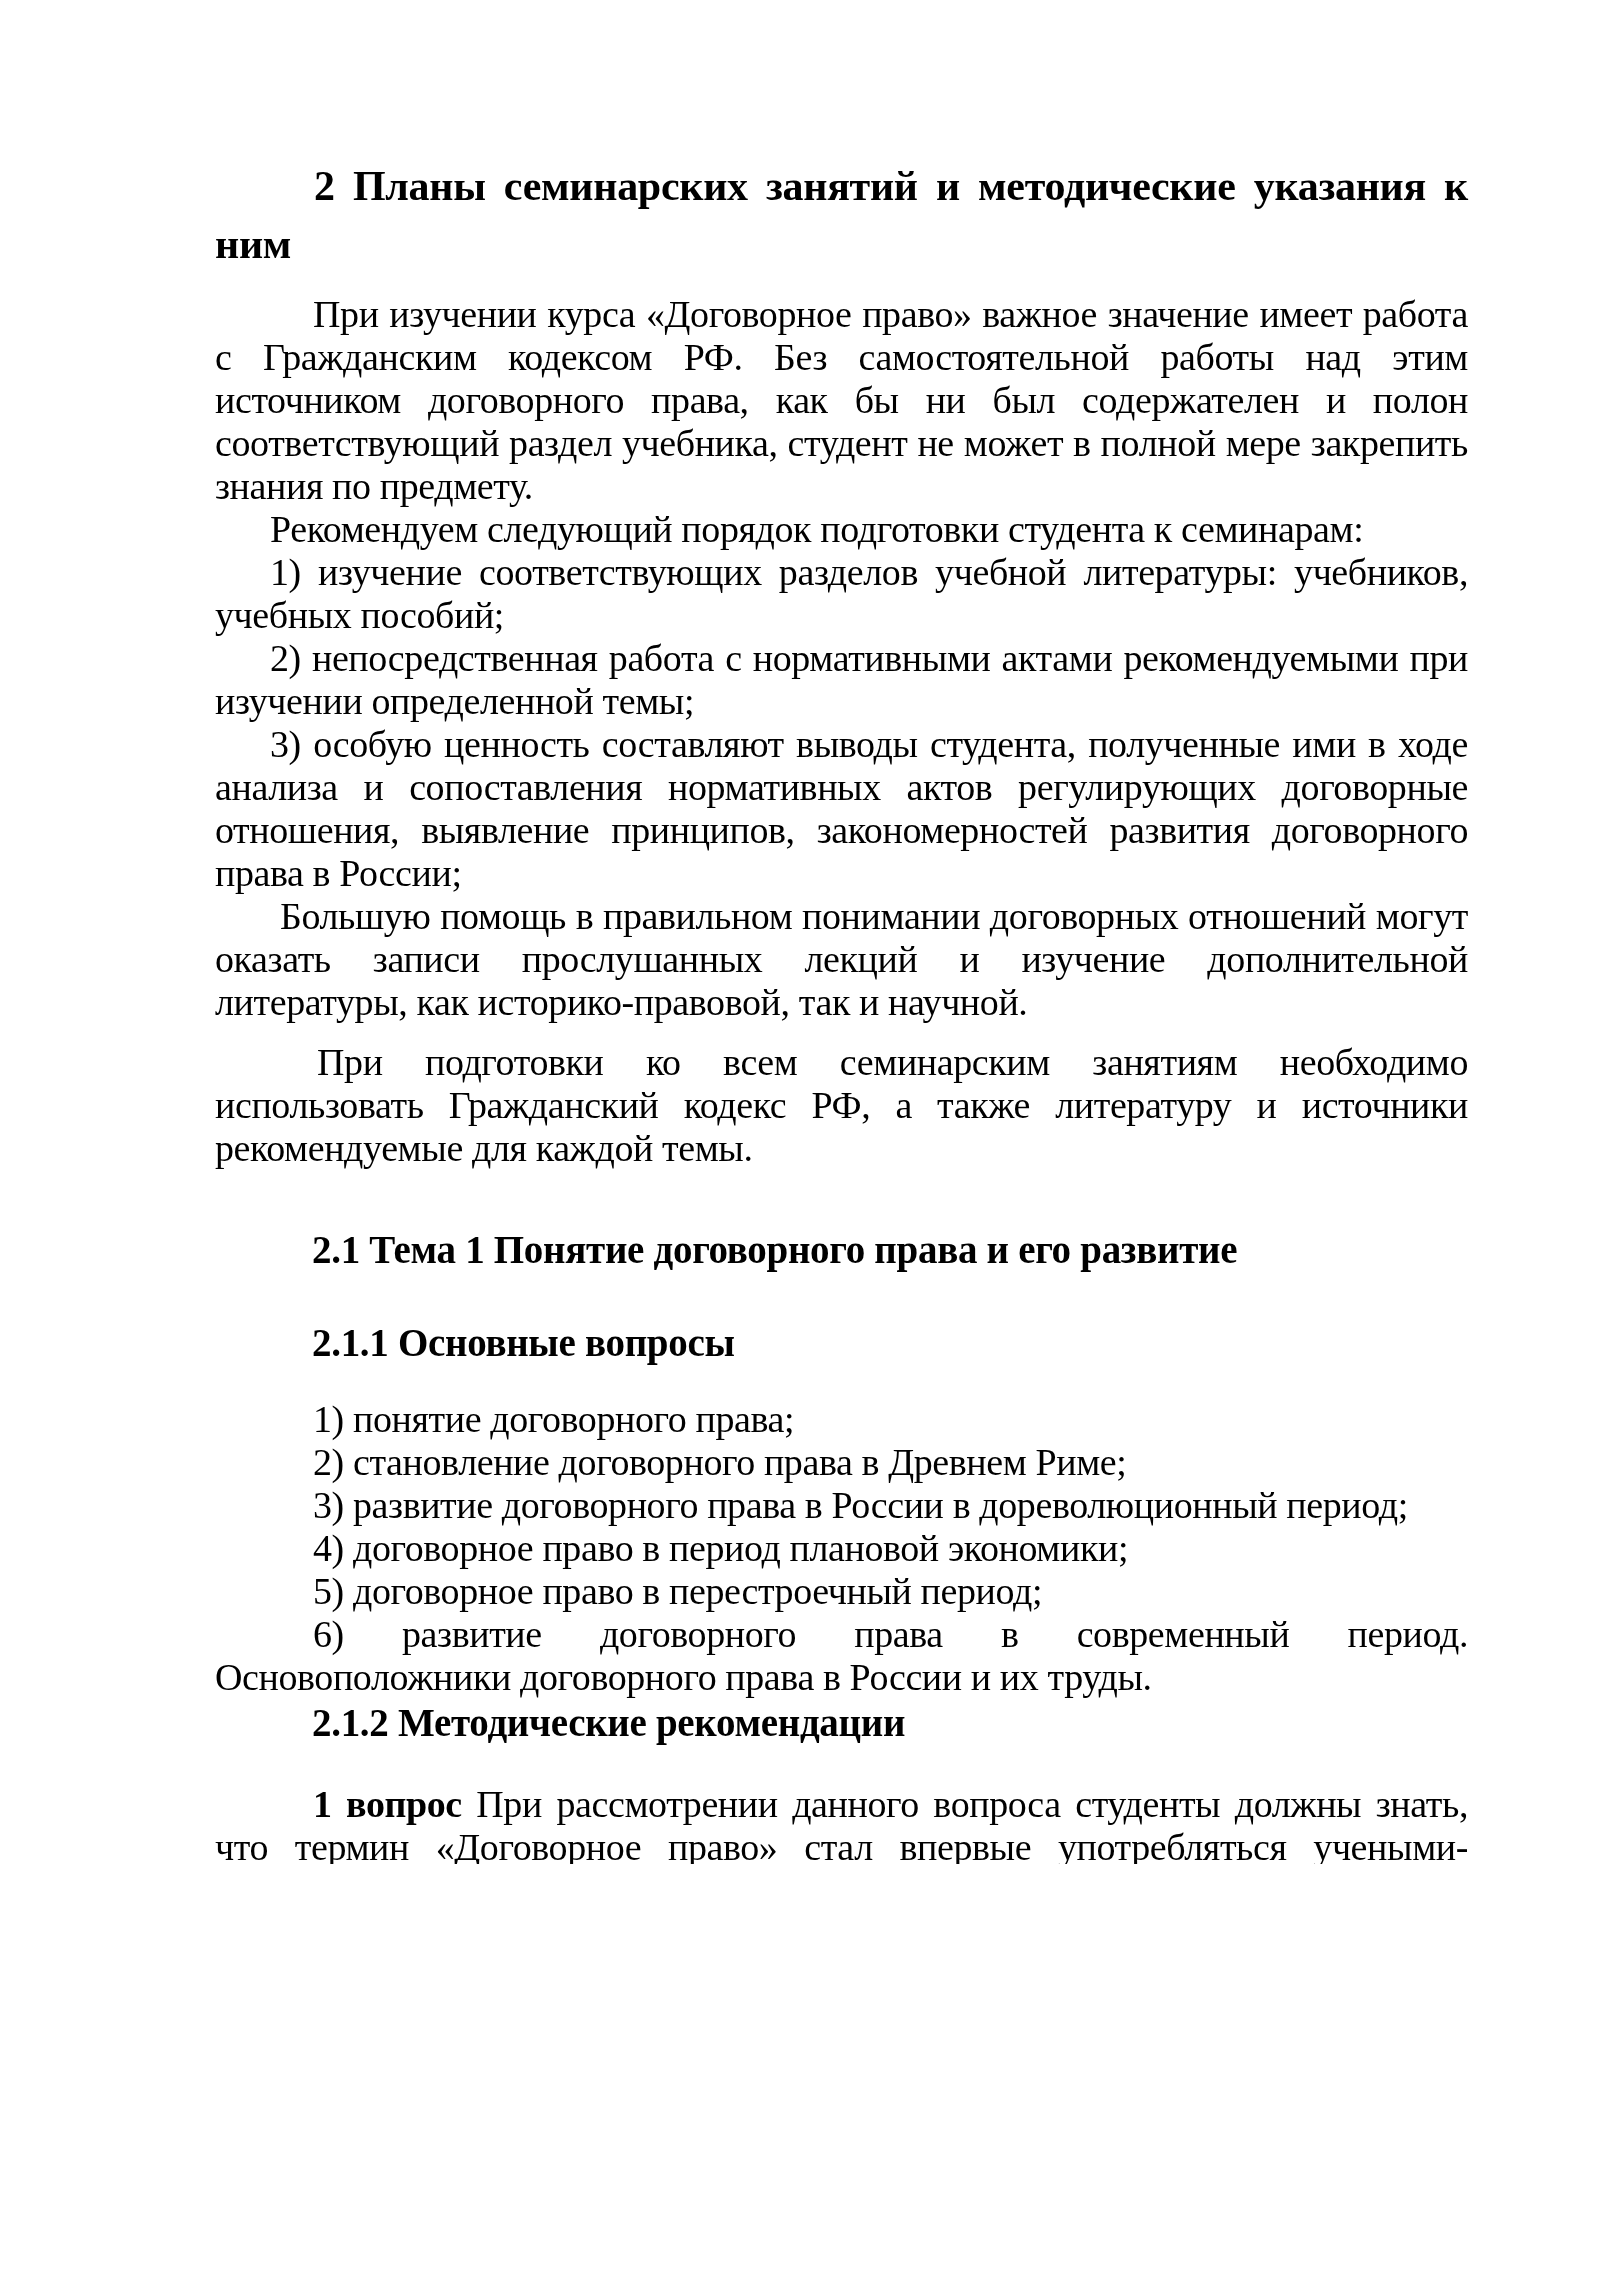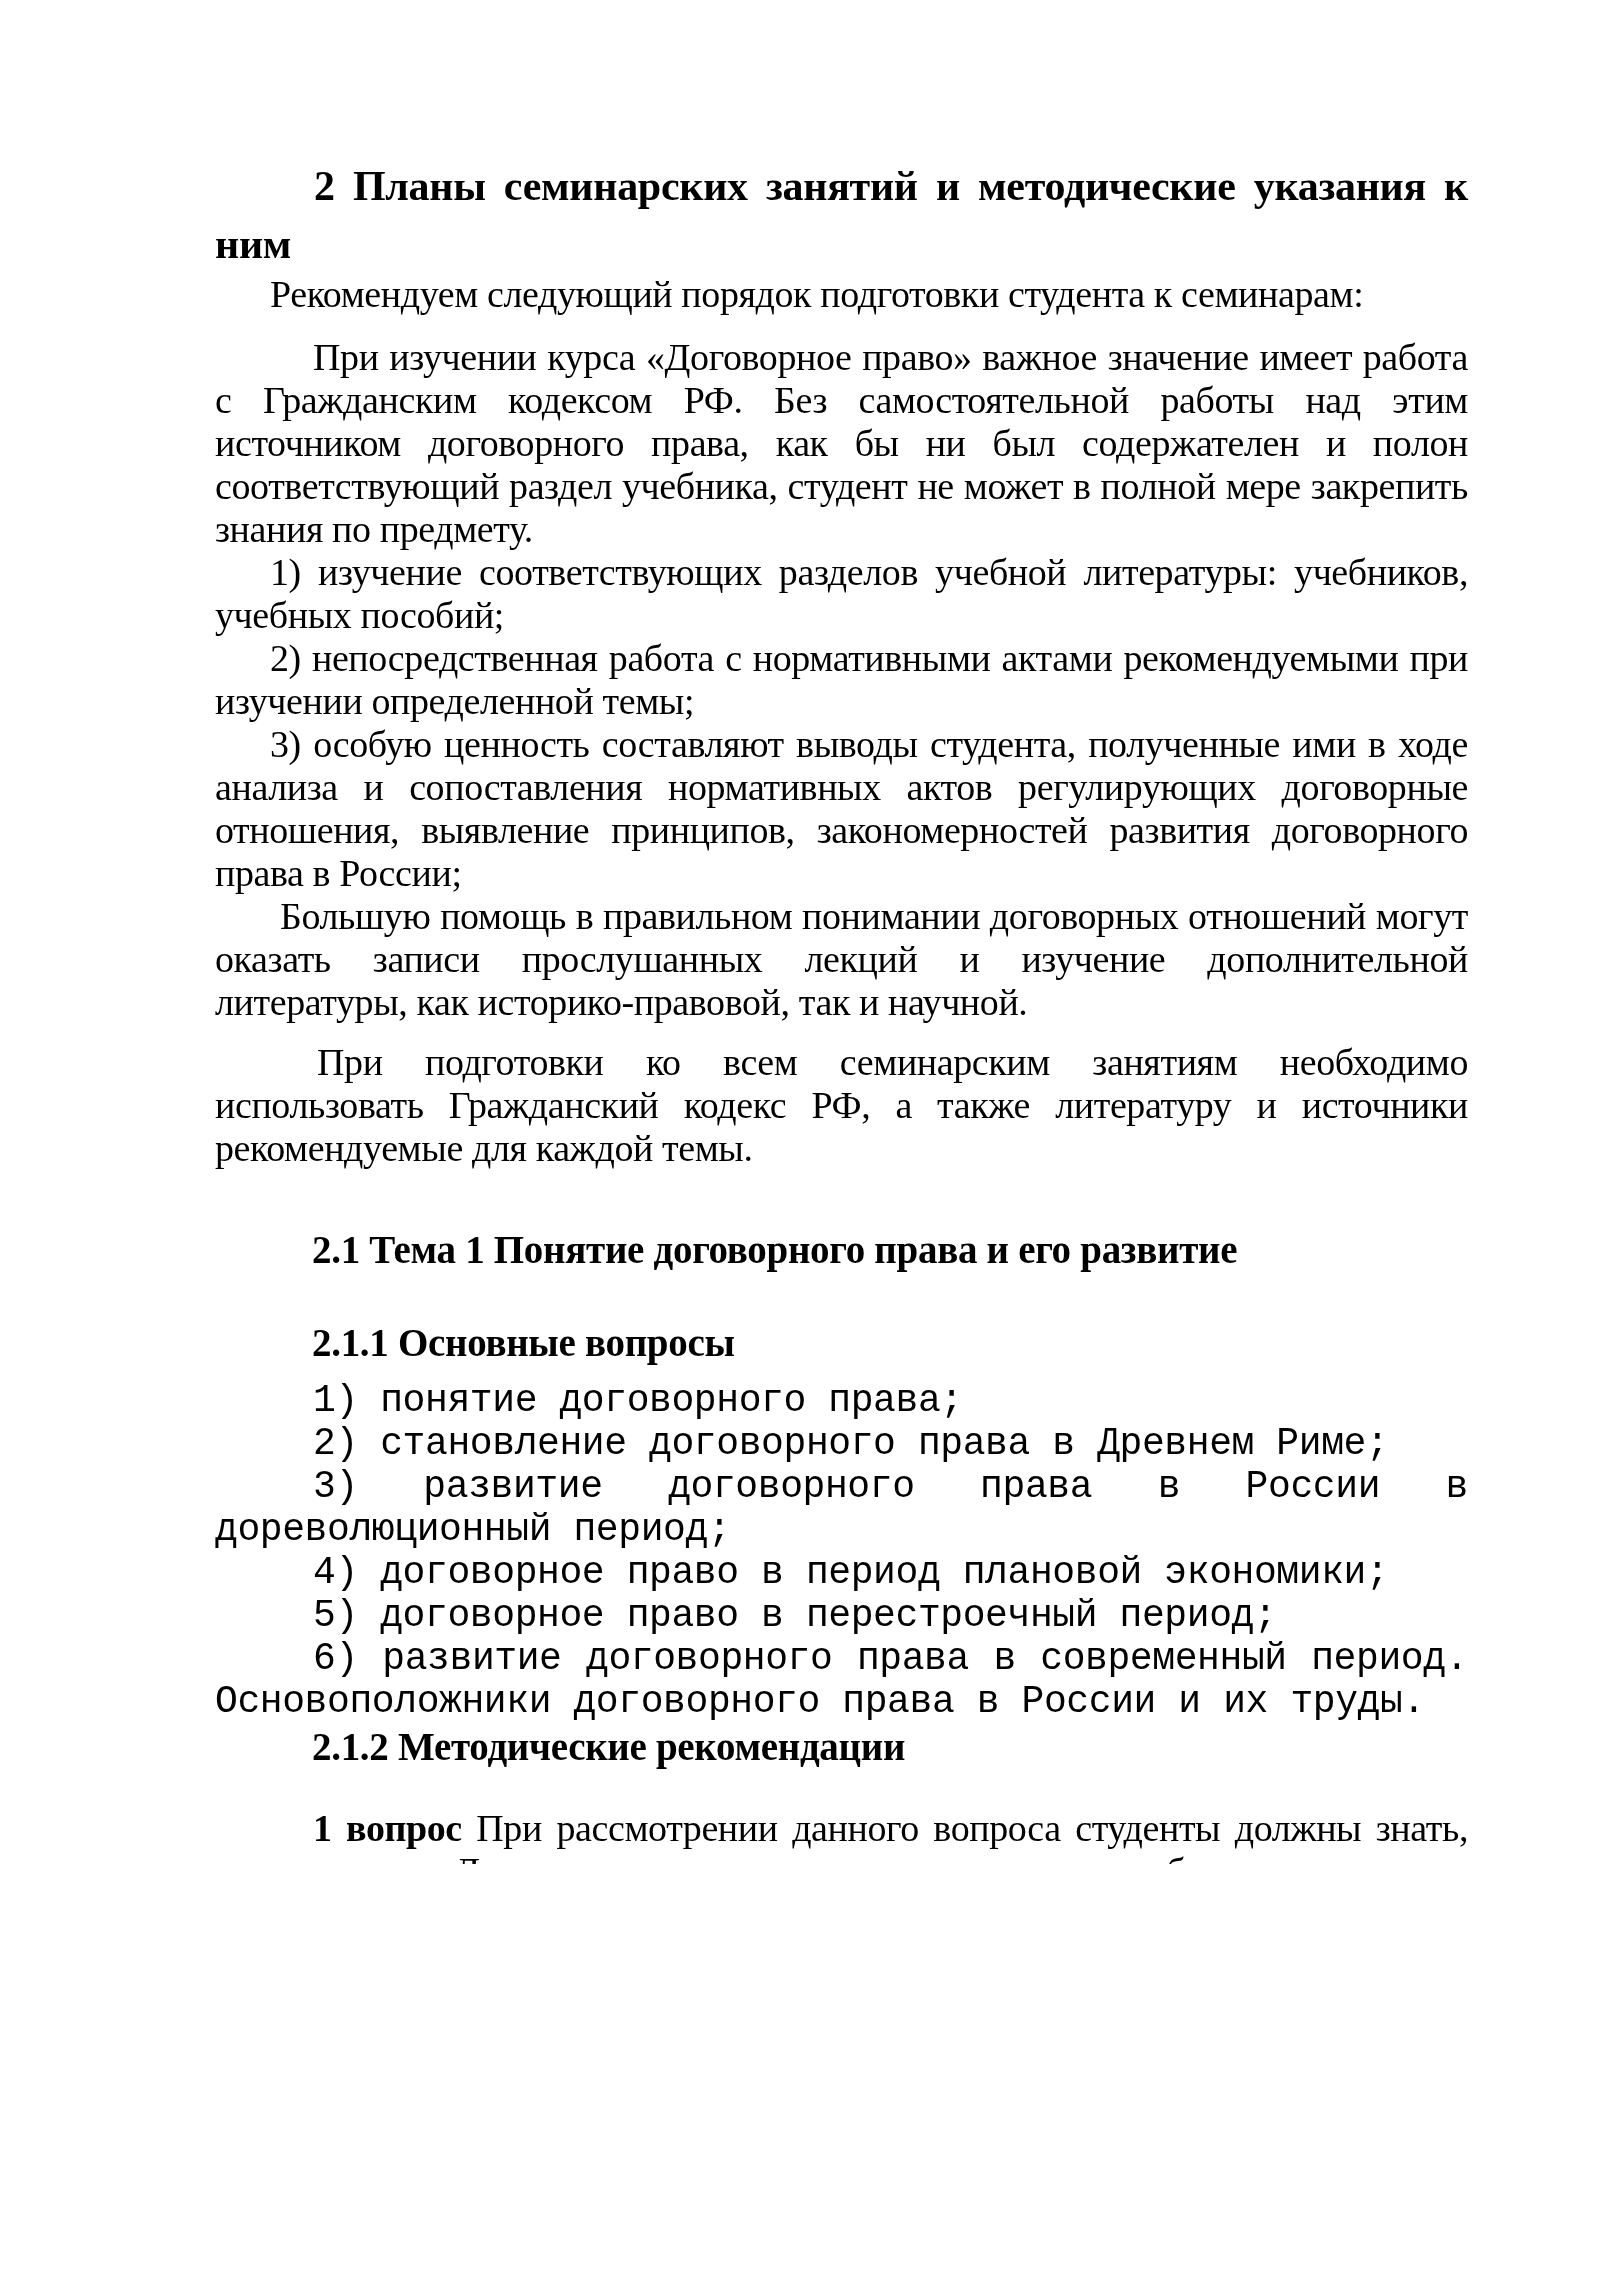--- a/index.html
+++ b/index.html
@@ -44,44 +44,44 @@
     font-size: 39px;
     font-weight: bold;
     line-height: 47px;
     text-indent: 97px;
     text-align: left;
     letter-spacing: -0.3px;
   }
   .h-theme   { margin-top: 56px; }
   .h-quest   { margin-top: 46px; }
   .h-method  { }
-  .questions { margin-top: 13px; font-family: Liberation Mono, monospace; }
+  .questions { margin-top: 32px; }
   .method-para { margin-top: 37px; }
   .lead-bold { font-weight: bold; }
   .page-number {
     position: absolute;
     top: 2165px;
     left: 215px;
     width: 1253px;
     text-align: right;
     font-size: 30px;
     line-height: 33px;
   }
 </style>
 </head>
 <body>
 
 <div class="page">
   <div class="content">
 
     <p class="doc-title">2 Планы семинарских занятий и методические указания к ним</p>
 
+    <p class="para indent-lg p1">При изучении курса «Договорное право» важное значение имеет работа с Гражданским кодексом РФ. Без самостоятельной работы над этим источником договорного права, как бы ни был содержателен и полон соответствующий раздел учебника, студент не может в полной мере закрепить знания по предмету.</p>
+
     <p class="para indent-sm">Рекомендуем следующий порядок подготовки студента к семинарам:</p>
-
-    <p class="para indent-lg p1">При изучении курса «Договорное право» важное значение имеет работа с Гражданским кодексом РФ. Без самостоятельной работы над этим источником договорного права, как бы ни был содержателен и полон соответствующий раздел учебника, студент не может в полной мере закрепить знания по предмету.</p>
 
     <p class="para indent-sm">1) изучение соответствующих разделов учебной литературы: учебников, учебных пособий;</p>
     <p class="para indent-sm">2) непосредственная работа с нормативными актами рекомендуемыми при изучении определенной темы;</p>
     <p class="para indent-sm">3) особую ценность составляют выводы студента, полученные ими в ходе анализа и сопоставления нормативных актов регулирующих договорные отношения, выявление принципов, закономерностей развития договорного права в России;</p>
 
     <p class="para indent-md">Большую помощь в правильном понимании договорных отношений могут оказать записи прослушанных лекций и изучение дополнительной литературы, как историко-правовой, так и научной.</p>
 
     <p class="para indent-xl">При подготовки ко всем семинарским занятиям необходимо использовать Гражданский кодекс РФ, а также литературу и источники рекомендуемые для каждой темы.</p>
 
     <p class="heading h-theme">2.1 Тема 1 Понятие договорного права и его развитие</p>

